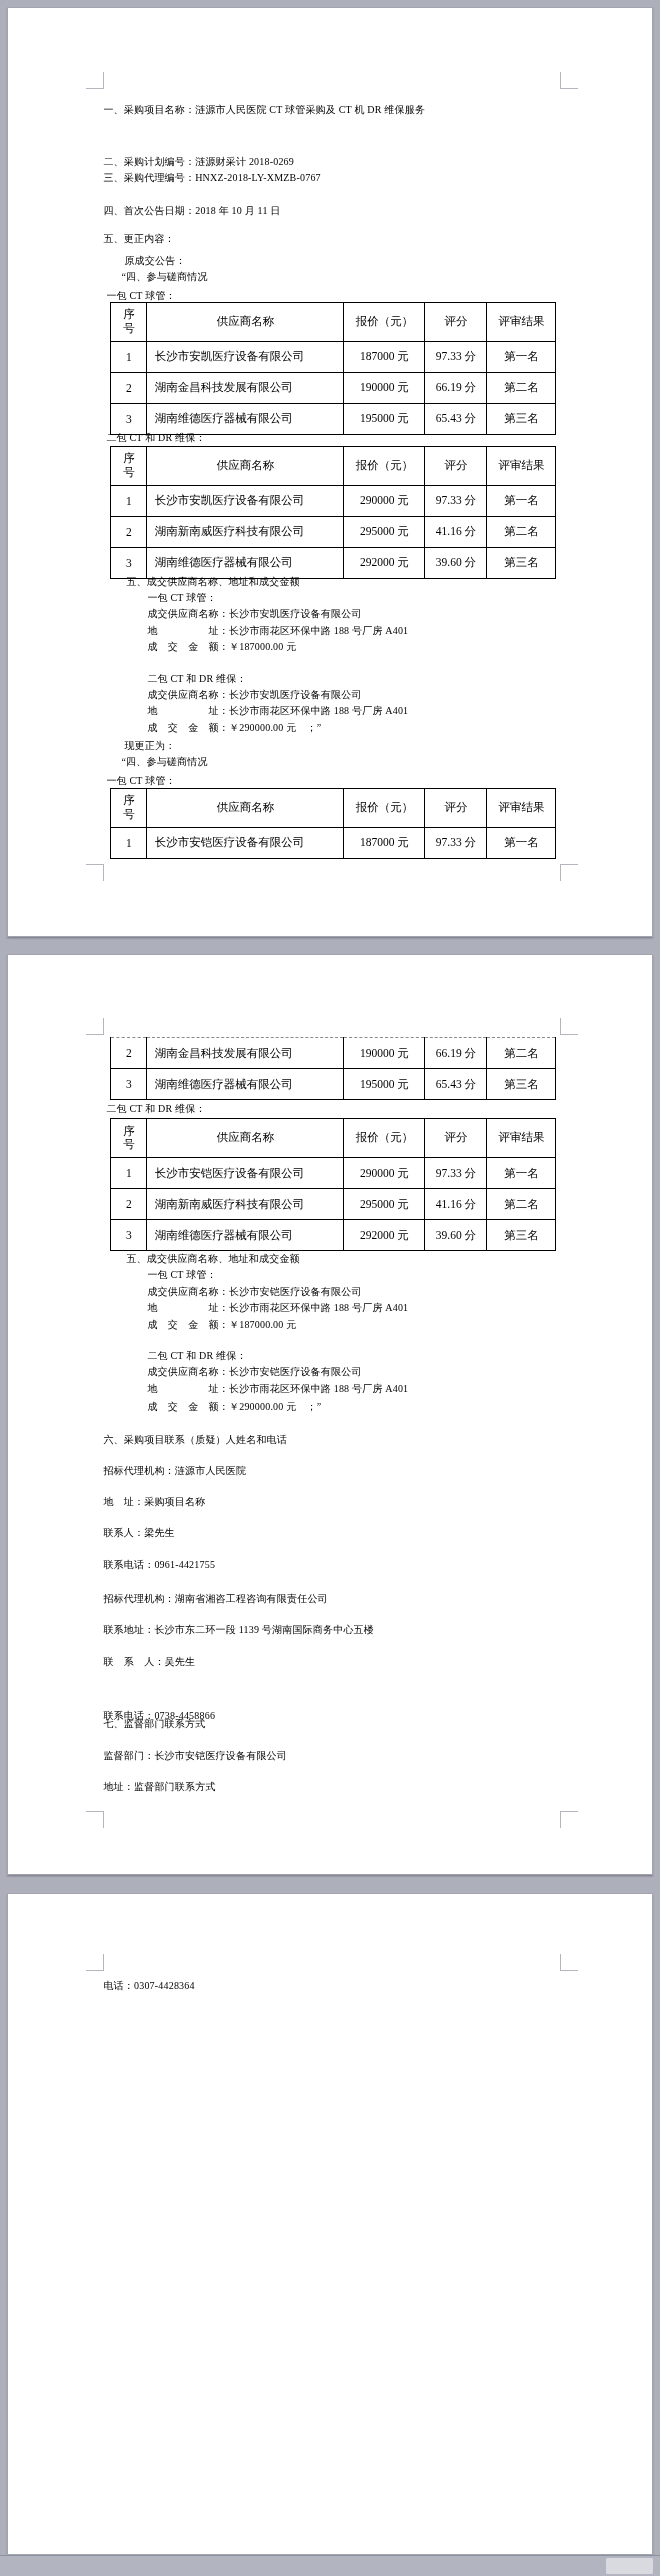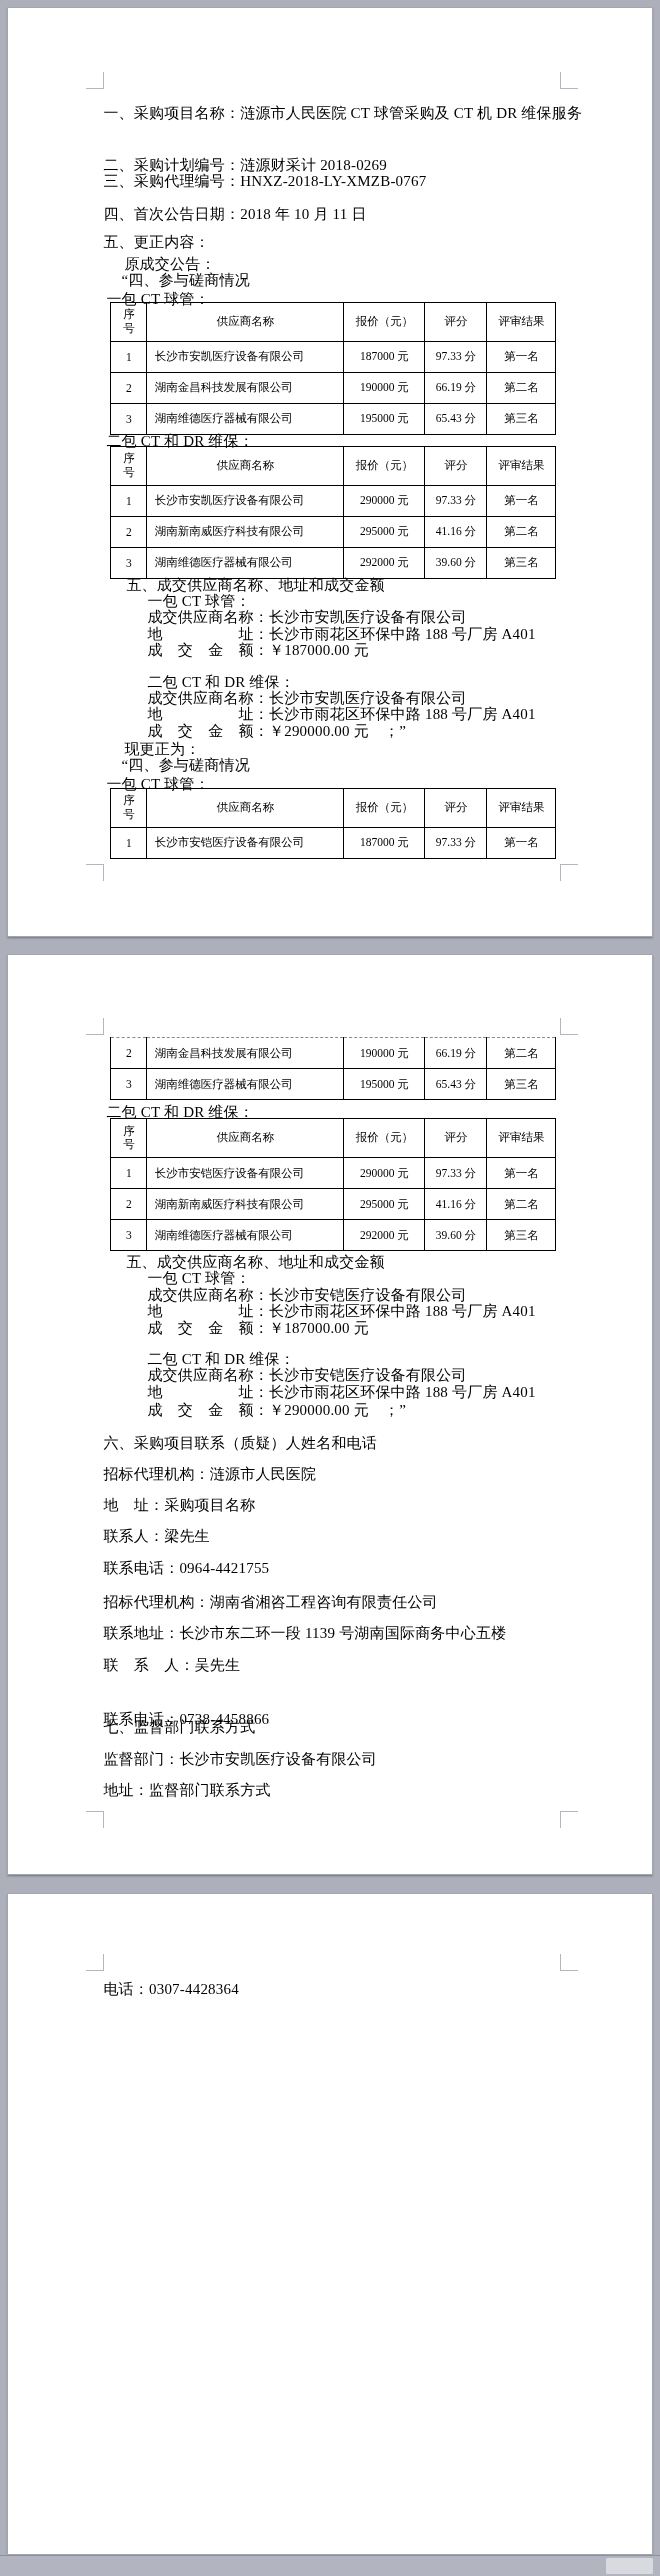--- a/index.html
+++ b/index.html
@@ -9,21 +9,21 @@
     font-family:"Liberation Serif","DejaVu Serif",serif;
     color:#000;
   }
   .page{
     position:absolute;left:7.4px;width:646px;background:#ffffff;
     border:0.8px solid #a2a4b0;
     box-shadow:0 1.6px 1.6px rgba(96,99,115,.55);
     box-sizing:border-box;
   }
   .ln{
-    position:absolute;font-size:15px;line-height:1.25;white-space:nowrap;
+    position:absolute;font-size:10px;line-height:1.25;white-space:nowrap;
     letter-spacing:0.2px;
   }
   .doc-table{
     position:absolute;border-collapse:collapse;table-layout:fixed;width:445px;
     font-size:11.5px;
   }
   .doc-table th,.doc-table td{
     border:0.8px solid #000;padding:0;overflow:hidden;
   }
   .doc-table th{
@@ -283,28 +283,28 @@
 
   <div class="ln" style="left:139px;top:395px;">二包 CT 和 DR 维保：</div>
   <div class="ln" style="left:139px;top:411px;">成交供应商名称：长沙市安铠医疗设备有限公司</div>
   <div class="ln" style="left:139px;top:428px;">地　　　　　址：长沙市雨花区环保中路 188 号厂房 A401</div>
   <div class="ln" style="left:139px;top:446px;">成　交　金　额：￥290000.00 元　；”</div>
 
   <div class="ln" style="left:95px;top:479px;">六、采购项目联系（质疑）人姓名和电话</div>
   <div class="ln" style="left:95px;top:510px;">招标代理机构：涟源市人民医院</div>
   <div class="ln" style="left:95px;top:541px;">地　址：采购项目名称</div>
   <div class="ln" style="left:95px;top:572px;text-align:right;">联系人：梁先生</div>
-  <div class="ln" style="left:95px;top:604px;">联系电话：0964-4421755</div>
+  <div class="ln" style="left:95px;top:604px;">联系电话：0961-4421755</div>
   <div class="ln" style="left:95px;top:638px;">招标代理机构：湖南省湘咨工程咨询有限责任公司</div>
   <div class="ln" style="left:95px;top:669px;">联系地址：长沙市东二环一段 1139 号湖南国际商务中心五楼</div>
   <div class="ln" style="left:95px;top:701px;">联　系　人：吴先生</div>
   <div class="ln" style="left:95px;top:732px;margin-top:23px;">联系电话：0738-4458866</div>
 
   <div class="ln" style="left:95px;top:763px;">七、监督部门联系方式</div>
-  <div class="ln" style="left:95px;top:795px;">监督部门：长沙市安凯医疗设备有限公司</div>
+  <div class="ln" style="left:95px;top:795px;">监督部门：长沙市安铠医疗设备有限公司</div>
   <div class="ln" style="left:95px;top:826px;">地址：监督部门联系方式</div>
 </div>
 
 <div class="page" style="top:1893px;height:662px;">
   <div class="cm cm-tl" style="left:78px;top:60px;"></div>
   <div class="cm cm-tr" style="left:552px;top:60px;"></div>
 
   <div class="ln" style="left:95px;top:86px;">电话：0307-4428364</div>
 </div>
 

